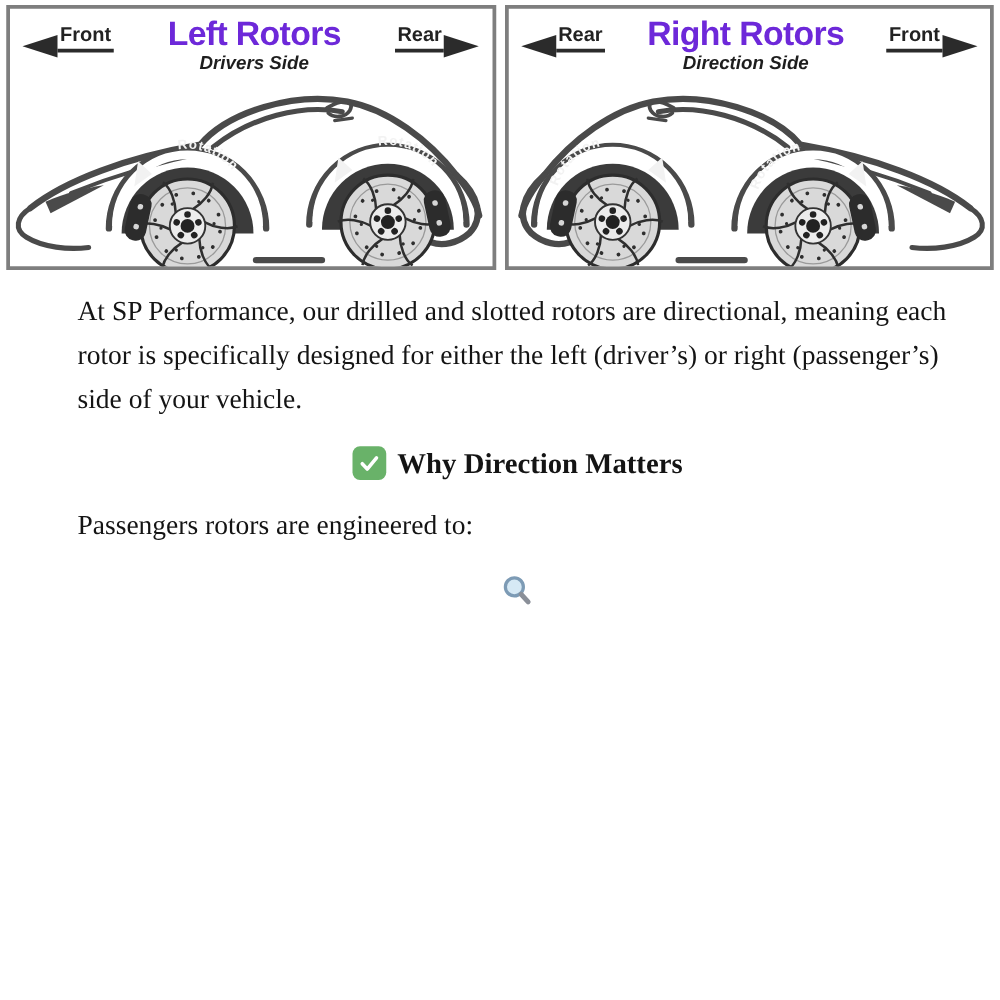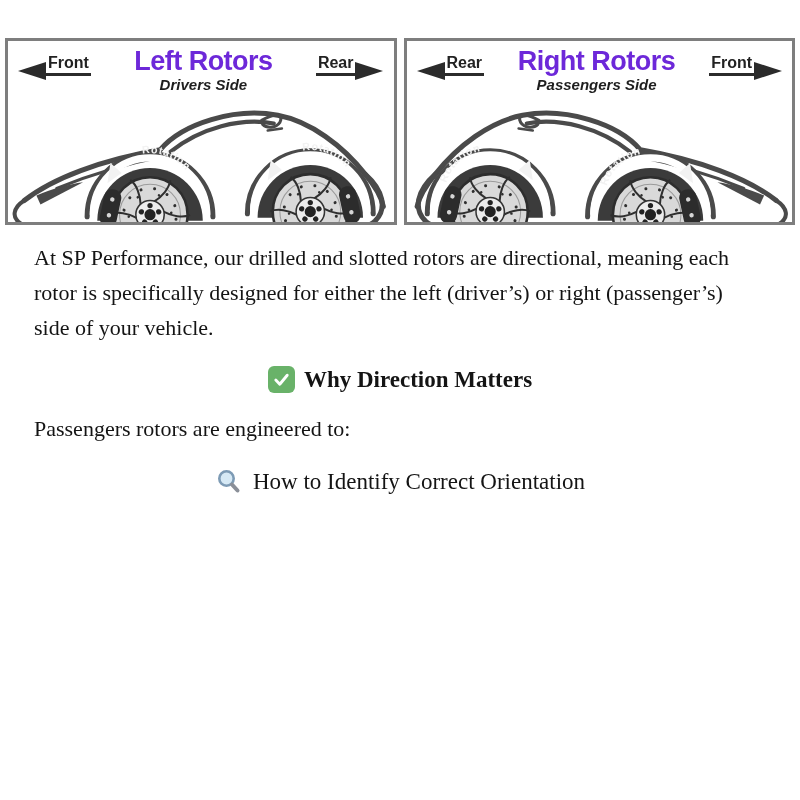--- a/index.html
+++ b/index.html
@@ -5,21 +5,21 @@
   * { box-sizing: border-box; }
   html, body { margin: 0; padding: 0; background: #ffffff; }
   body {
     width: 800px; height: 800px; overflow: hidden;
     font-family: "Liberation Serif", "DejaVu Serif", serif;
     color: #141414;
   }
 
   
   .panels { display: flex; gap: 7px; padding: 4px 5px 0 5px; }
-  .panel { flex: 1; border: 3px solid #7e7e7e; background: #fff; height: 187px; overflow: hidden; margin-top: 34px; }
+  .panel { flex: 1; border: 3px solid #7e7e7e; background: #fff; height: 212px; overflow: hidden; }
   .panel-header {
     display: flex; justify-content: space-between; align-items: flex-start;
     padding: 7px 10px 0 10px; height: 54px;
     font-family: "Liberation Sans", sans-serif;
   }
   .dir { display: flex; align-items: flex-start; margin-top: 6px; }
   .dir-label {
     font-weight: bold; font-size: 16px; color: #222;
     border-bottom: 3px solid #2b2b2b; padding: 0 2px 1px 2px; line-height: 1.1;
   }
@@ -27,21 +27,21 @@
   .tri-left  { border-right: 28px solid #2b2b2b; margin-top: 8px; }
   .tri-right { border-left: 28px solid #2b2b2b; margin-top: 8px; }
   .title-block { text-align: center; line-height: 1.02; }
   .panel-title { font-weight: 700; font-size: 27px; letter-spacing: -0.5px; color: #6d28d9; }
   .panel-sub { font-style: italic; font-weight: bold; font-size: 15px; color: #1e1e1e; margin-top: 1px; }
   .panel svg.car { display: block; width: 100%; height: auto; }
   .rot-text { font-family: "Liberation Sans", sans-serif; font-size: 10.5px; font-weight: bold;
               fill: #f2f2f2; letter-spacing: 0.8px; }
 
   
-  .content { padding: 0 34px; }
+  .content { padding: 0 34px; margin-left: 28px; }
   .intro { margin: 15px 0 0 0; font-size: 22px; line-height: 35px; max-width: 706px; }
   .sec-heading {
     display: flex; align-items: center; gap: 9px;
     margin: 21px 0 0 0; font-size: 23px; font-weight: bold; line-height: 1.2; justify-content: center;
   }
   .sec-heading.regular { font-weight: normal; margin-top: 22px; }
   .check-badge {
     width: 27px; height: 27px; border-radius: 6px; background: #69b269;
     display: inline-flex; align-items: center; justify-content: center; flex: none;
   }
@@ -168,21 +168,21 @@
   </div>
 
   <div class="panel">
     <div class="panel-header">
       <div class="dir">
         <span class="tri tri-left"></span>
         <span class="dir-label">Rear</span>
       </div>
       <div class="title-block">
         <div class="panel-title">Right Rotors</div>
-        <div class="panel-sub">Passengers Side</div>
+        <div class="panel-sub">Direction Side</div>
       </div>
       <div class="dir">
         <span class="dir-label">Front</span>
         <span class="tri tri-right"></span>
       </div>
     </div>
 
     <svg class="car" viewBox="0 0 380 158">
       <g transform="translate(380,0) scale(-1,1)">
           <use href="#carart"></use>
@@ -215,17 +215,16 @@
   <p class="lead">Passengers rotors are engineered to:</p>
 
 
   <div class="sec-heading regular">
     <span class="mag-badge">
       <svg width="29" height="29" viewBox="0 0 29 29">
         <circle cx="11.5" cy="10.5" r="7.2" fill="#d6e9f5" stroke="#7d9bb5" stroke-width="2.6"></circle>
         <line x1="17" y1="16.5" x2="22.5" y2="22.5" stroke="#8a8f98" stroke-width="4" stroke-linecap="round"></line>
       </svg>
     </span>
-    <span>How to Identify Correct Orientation</span>
   </div>
 
 
 </div>
 
 </body></html>

